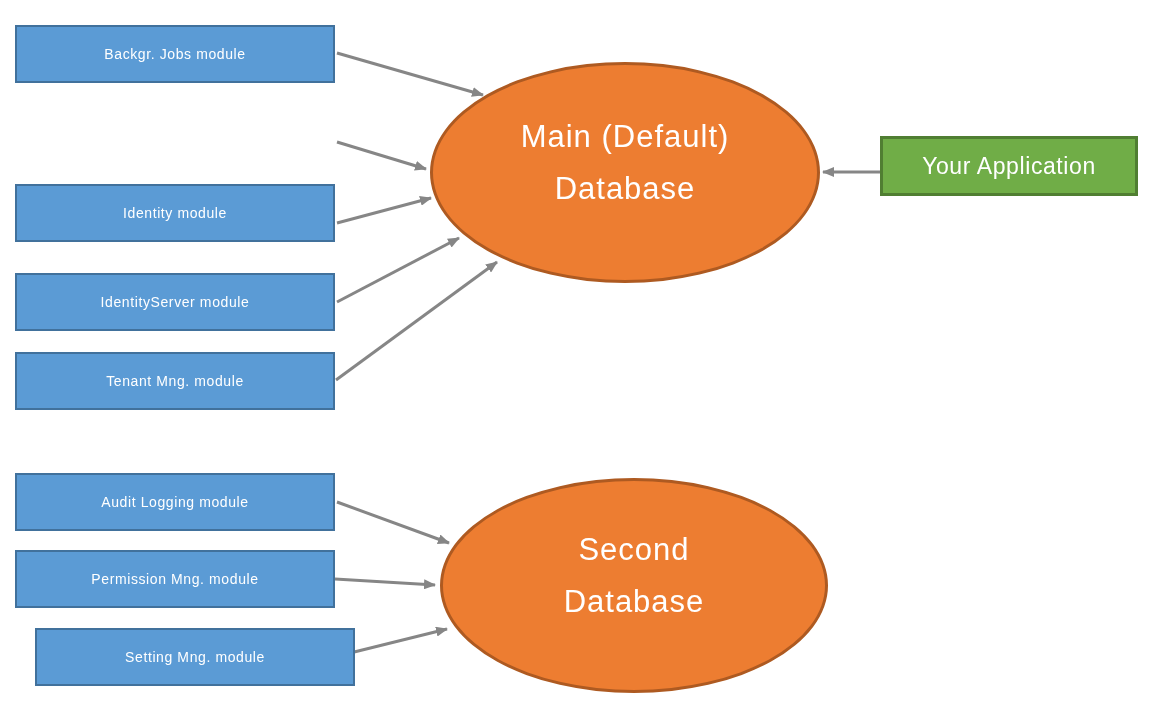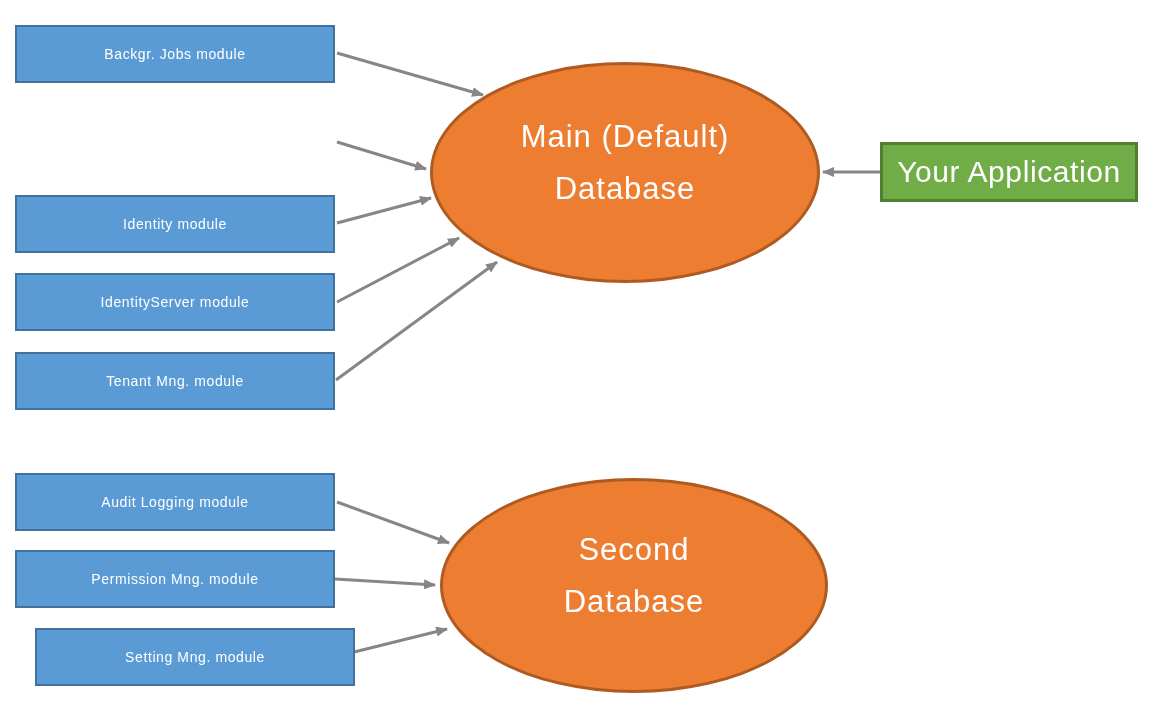--- a/index.html
+++ b/index.html
@@ -70,36 +70,36 @@
     text-align:center;
   }
   .db-ellipse .ellipse-label{
     transform:translateY(-10px);
     line-height:52px;
   }
   #main-db{left:430px;top:62px;width:390px;height:221px;}
   #second-db{left:440px;top:478px;width:388px;height:215px;}
   .app-box{
     position:absolute;
-    left:880px;top:142px;
+    left:880px;top:136px;
     width:258px;height:60px;
     box-sizing:border-box;
     background:var(--application-fill);
     border:3px solid var(--application-border);
     display:flex;
     align-items:center;
     justify-content:center;
     color:var(--label-text);
-    font-size:30px;
+    font-size:23px;
     letter-spacing:0.6px;
     white-space:nowrap;
   }
   #box-bg-jobs{top:25px;}
   #box-feature{top:114px;}
-  #box-identity{top:195px;}
+  #box-identity{top:184px;}
   #box-idserver{top:273px;}
   #box-tenant{top:352px;}
   #box-audit{top:473px;}
   #box-permission{top:550px;}
   #box-setting{top:628px;margin-left:20px;}
 </style>
 </head>
 <body>
 
 <div class="canvas">

